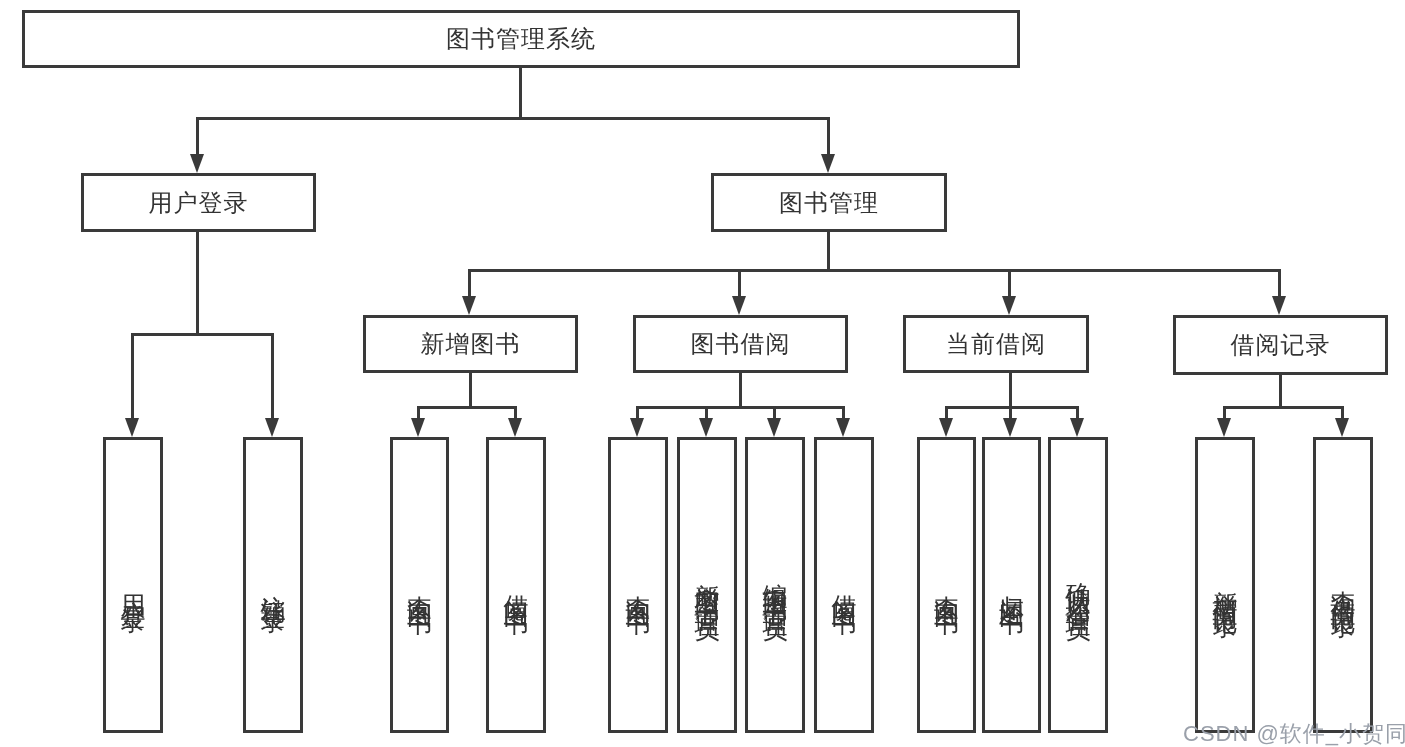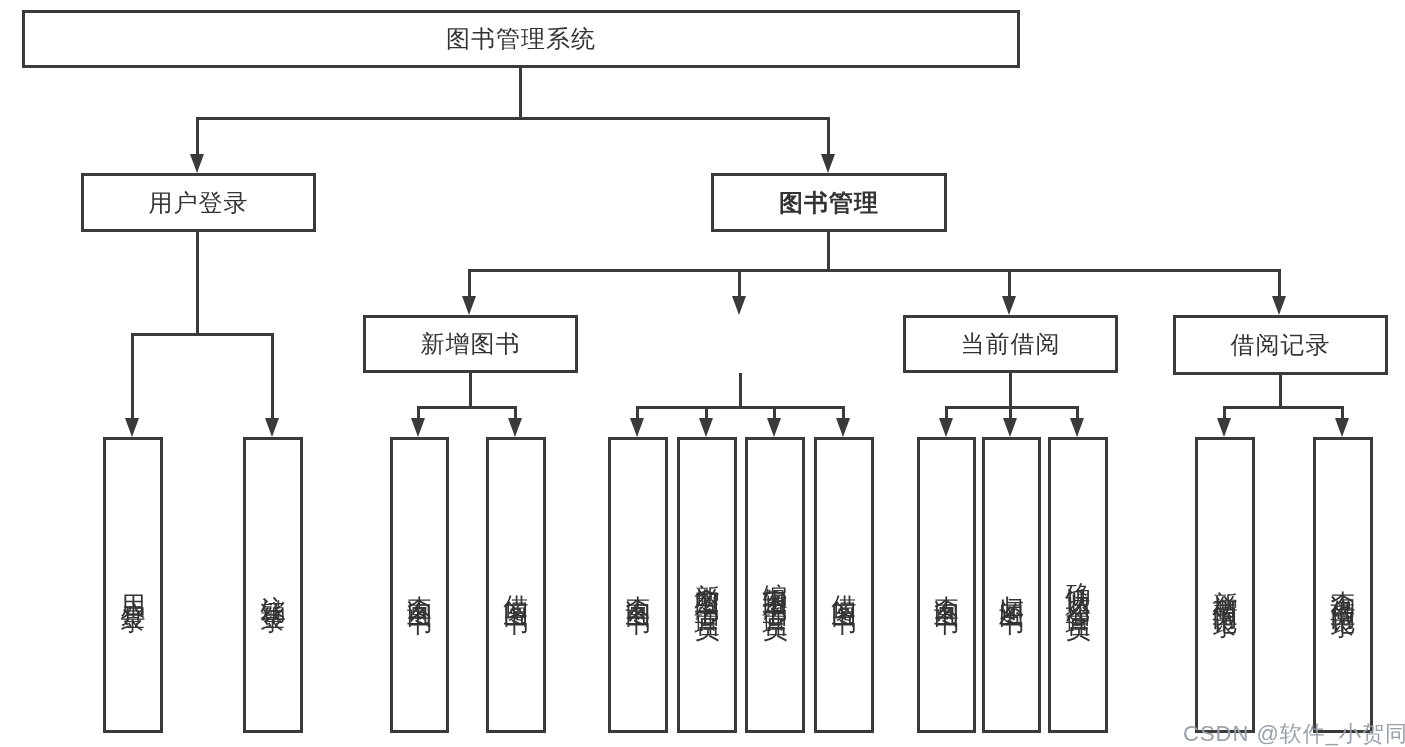--- a/index.html
+++ b/index.html
@@ -41,42 +41,43 @@
   <div class="box" style="left:22px;top:10px;width:998px;height:58px;">图书管理系统</div>
 
   <div class="vline" style="left:519px;top:68px;height:51px;"></div>
   <div class="hline" style="left:196px;top:117px;width:634px;"></div>
   <div class="vline" style="left:196px;top:117px;height:39px;"></div>
   <div class="arrow" style="left:190px;top:154px;"></div>
   <div class="vline" style="left:827px;top:117px;height:39px;"></div>
   <div class="arrow" style="left:821px;top:154px;"></div>
 
   <div class="box" style="left:81px;top:173px;width:235px;height:59px;">用户登录</div>
-  <div class="box" style="left:711px;top:173px;width:236px;height:59px;font-weight:bold;">图书管理</div>
+  <div class="box" style="left:711px;top:173px;width:236px;height:59px;">图书管理</div>
 
   <div class="vline" style="left:196px;top:232px;height:104px;"></div>
   <div class="hline" style="left:131px;top:333px;width:143px;"></div>
   <div class="vline" style="left:131px;top:333px;height:86px;"></div>
   <div class="arrow" style="left:125px;top:418px;"></div>
   <div class="vline" style="left:271px;top:333px;height:86px;"></div>
   <div class="arrow" style="left:265px;top:418px;"></div>
 
   <div class="vline" style="left:827px;top:232px;height:40px;"></div>
   <div class="hline" style="left:468px;top:269px;width:813px;"></div>
   <div class="vline" style="left:468px;top:269px;height:29px;"></div>
   <div class="arrow" style="left:462px;top:296px;"></div>
   <div class="vline" style="left:738px;top:269px;height:29px;"></div>
   <div class="arrow" style="left:732px;top:296px;"></div>
   <div class="vline" style="left:1008px;top:269px;height:29px;"></div>
   <div class="arrow" style="left:1002px;top:296px;"></div>
   <div class="vline" style="left:1278px;top:269px;height:29px;"></div>
   <div class="arrow" style="left:1272px;top:296px;"></div>
 
   <div class="box" style="left:363px;top:315px;width:215px;height:58px;">新增图书</div>
-  <div class="box" style="left:903px;top:315px;width:215px;height:58px;">当前借阅</div>
+  <div class="box" style="left:633px;top:315px;width:215px;height:58px;">图书借阅</div>
+  <div class="box" style="left:903px;top:315px;width:186px;height:58px;">当前借阅</div>
   <div class="box" style="left:1173px;top:315px;width:215px;height:60px;">借阅记录</div>
 
   <div class="vline" style="left:469px;top:373px;height:36px;"></div>
   <div class="hline" style="left:417px;top:406px;width:100px;"></div>
   <div class="vline" style="left:417px;top:406px;height:16px;"></div>
   <div class="arrow" style="left:411px;top:418px;"></div>
   <div class="vline" style="left:514px;top:406px;height:16px;"></div>
   <div class="arrow" style="left:508px;top:418px;"></div>
 
   <div class="vline" style="left:739px;top:373px;height:36px;"></div>

